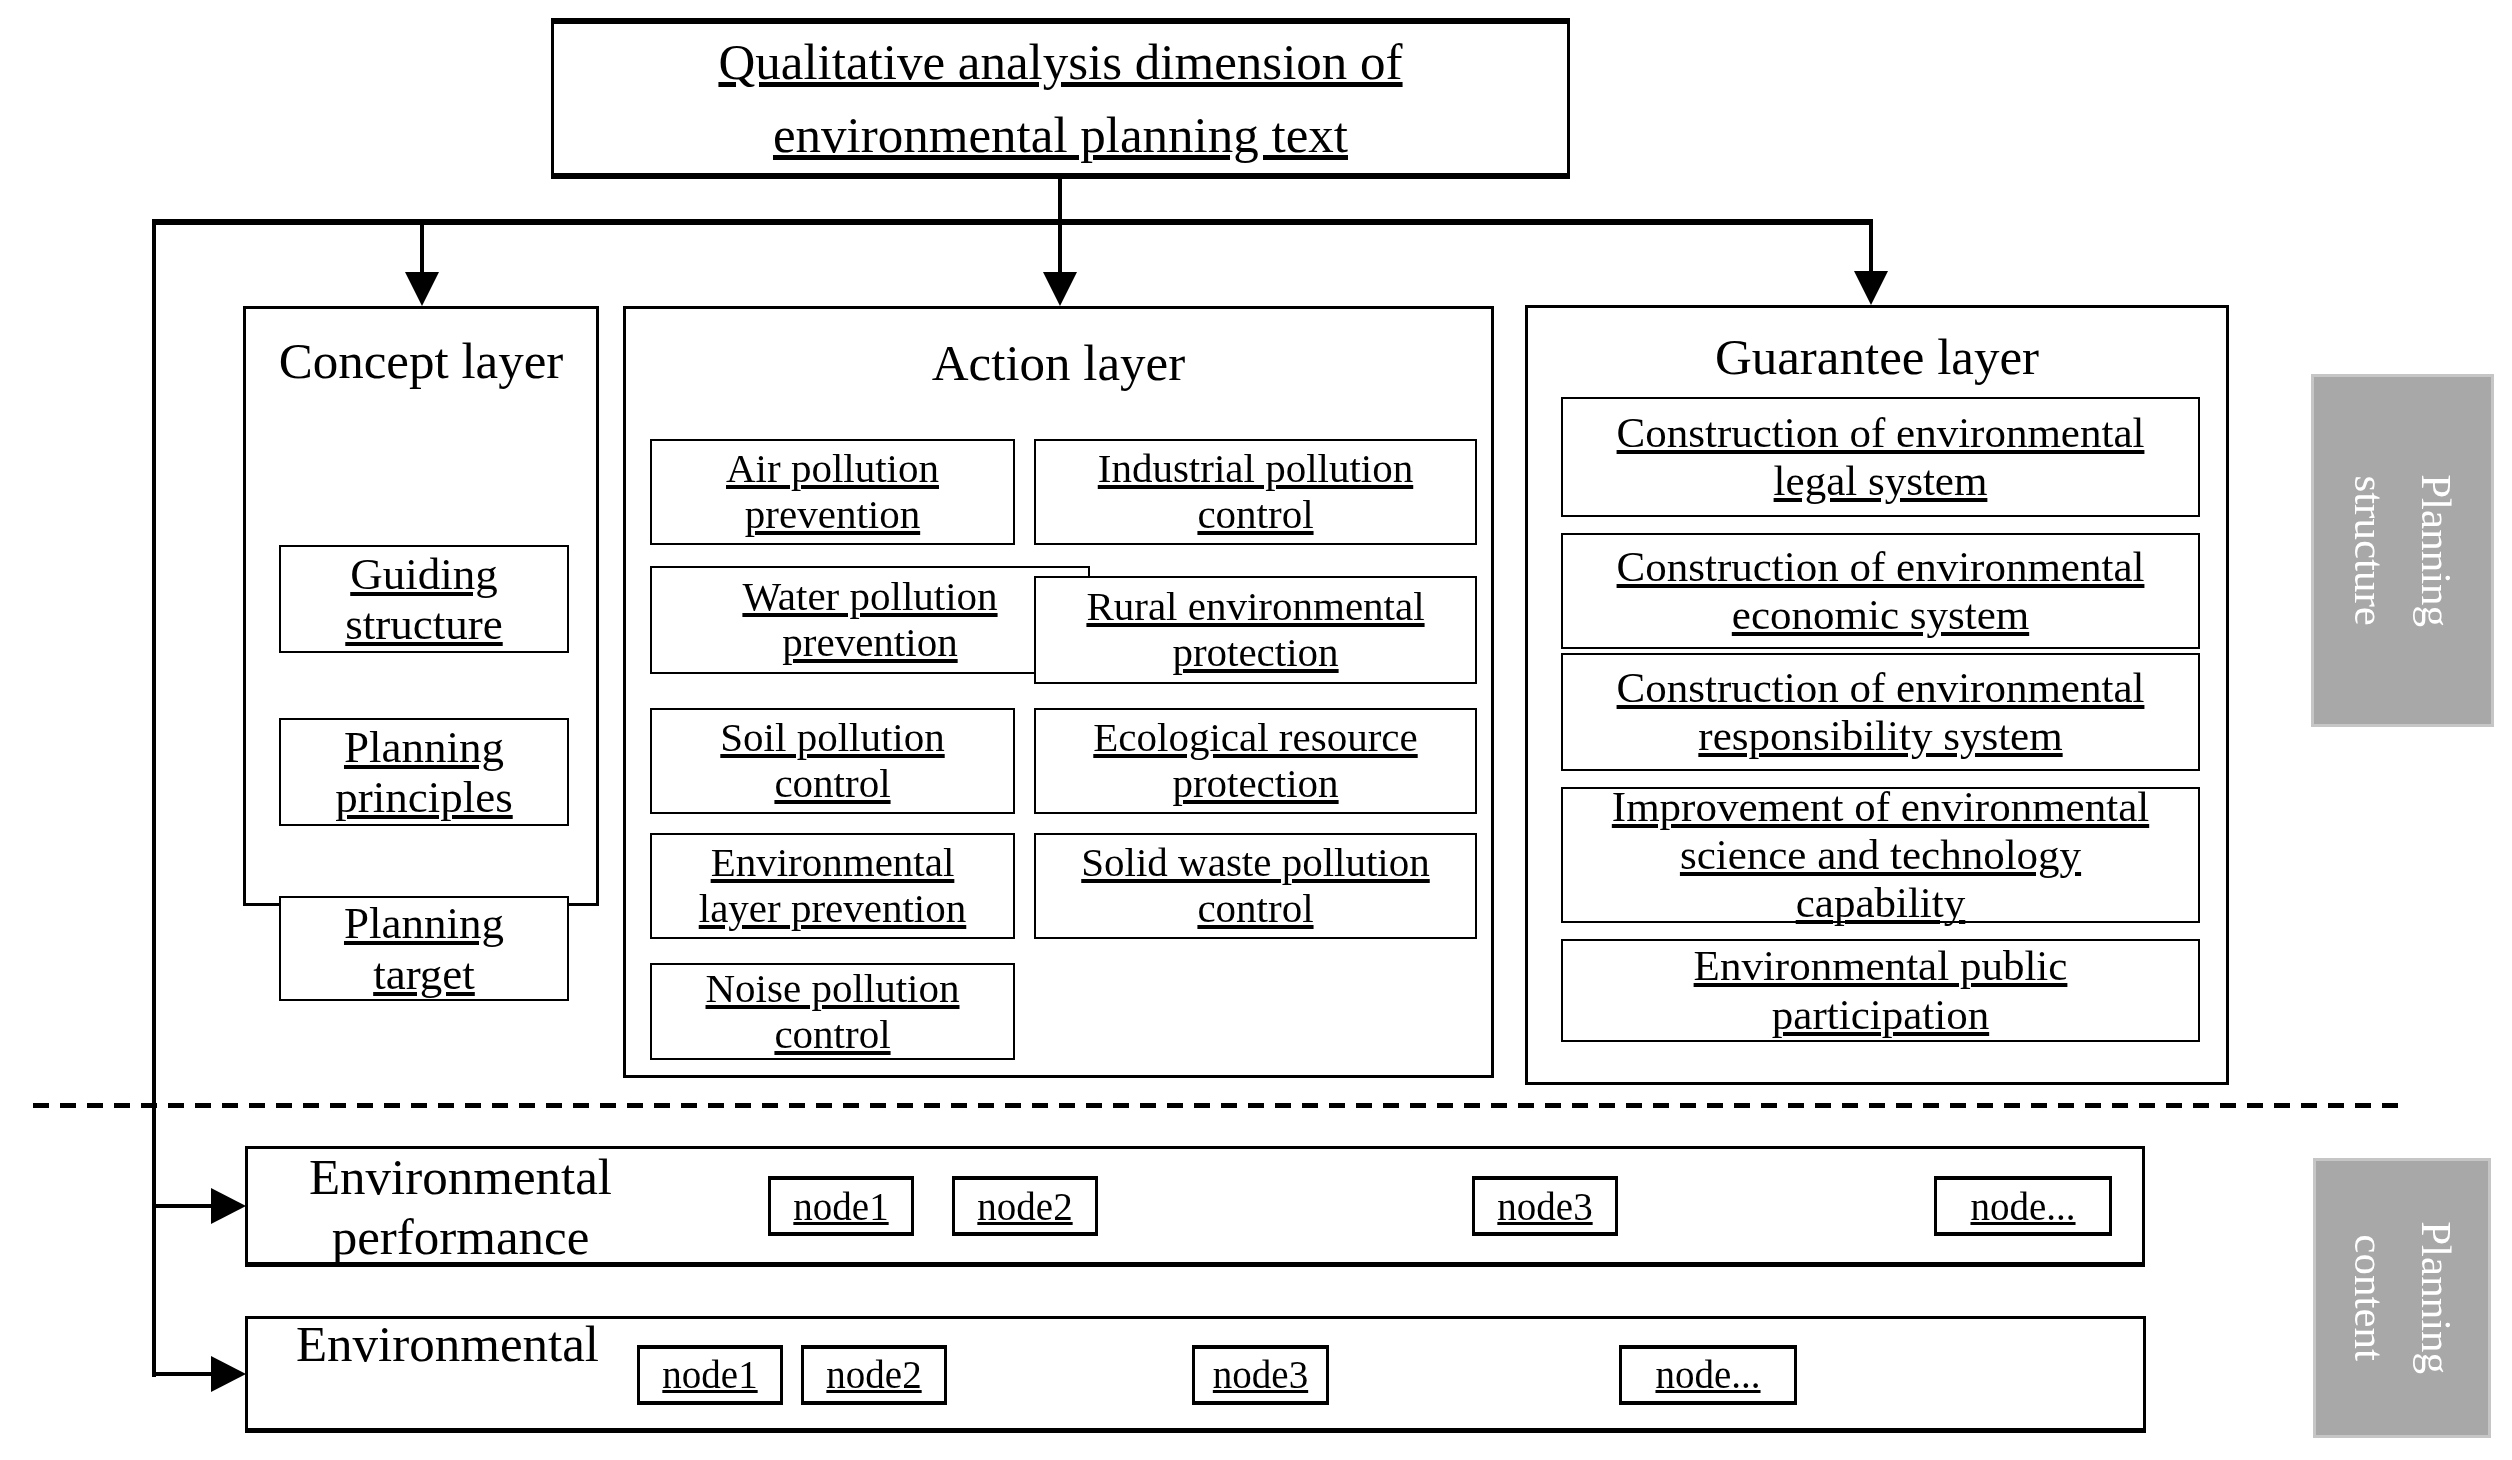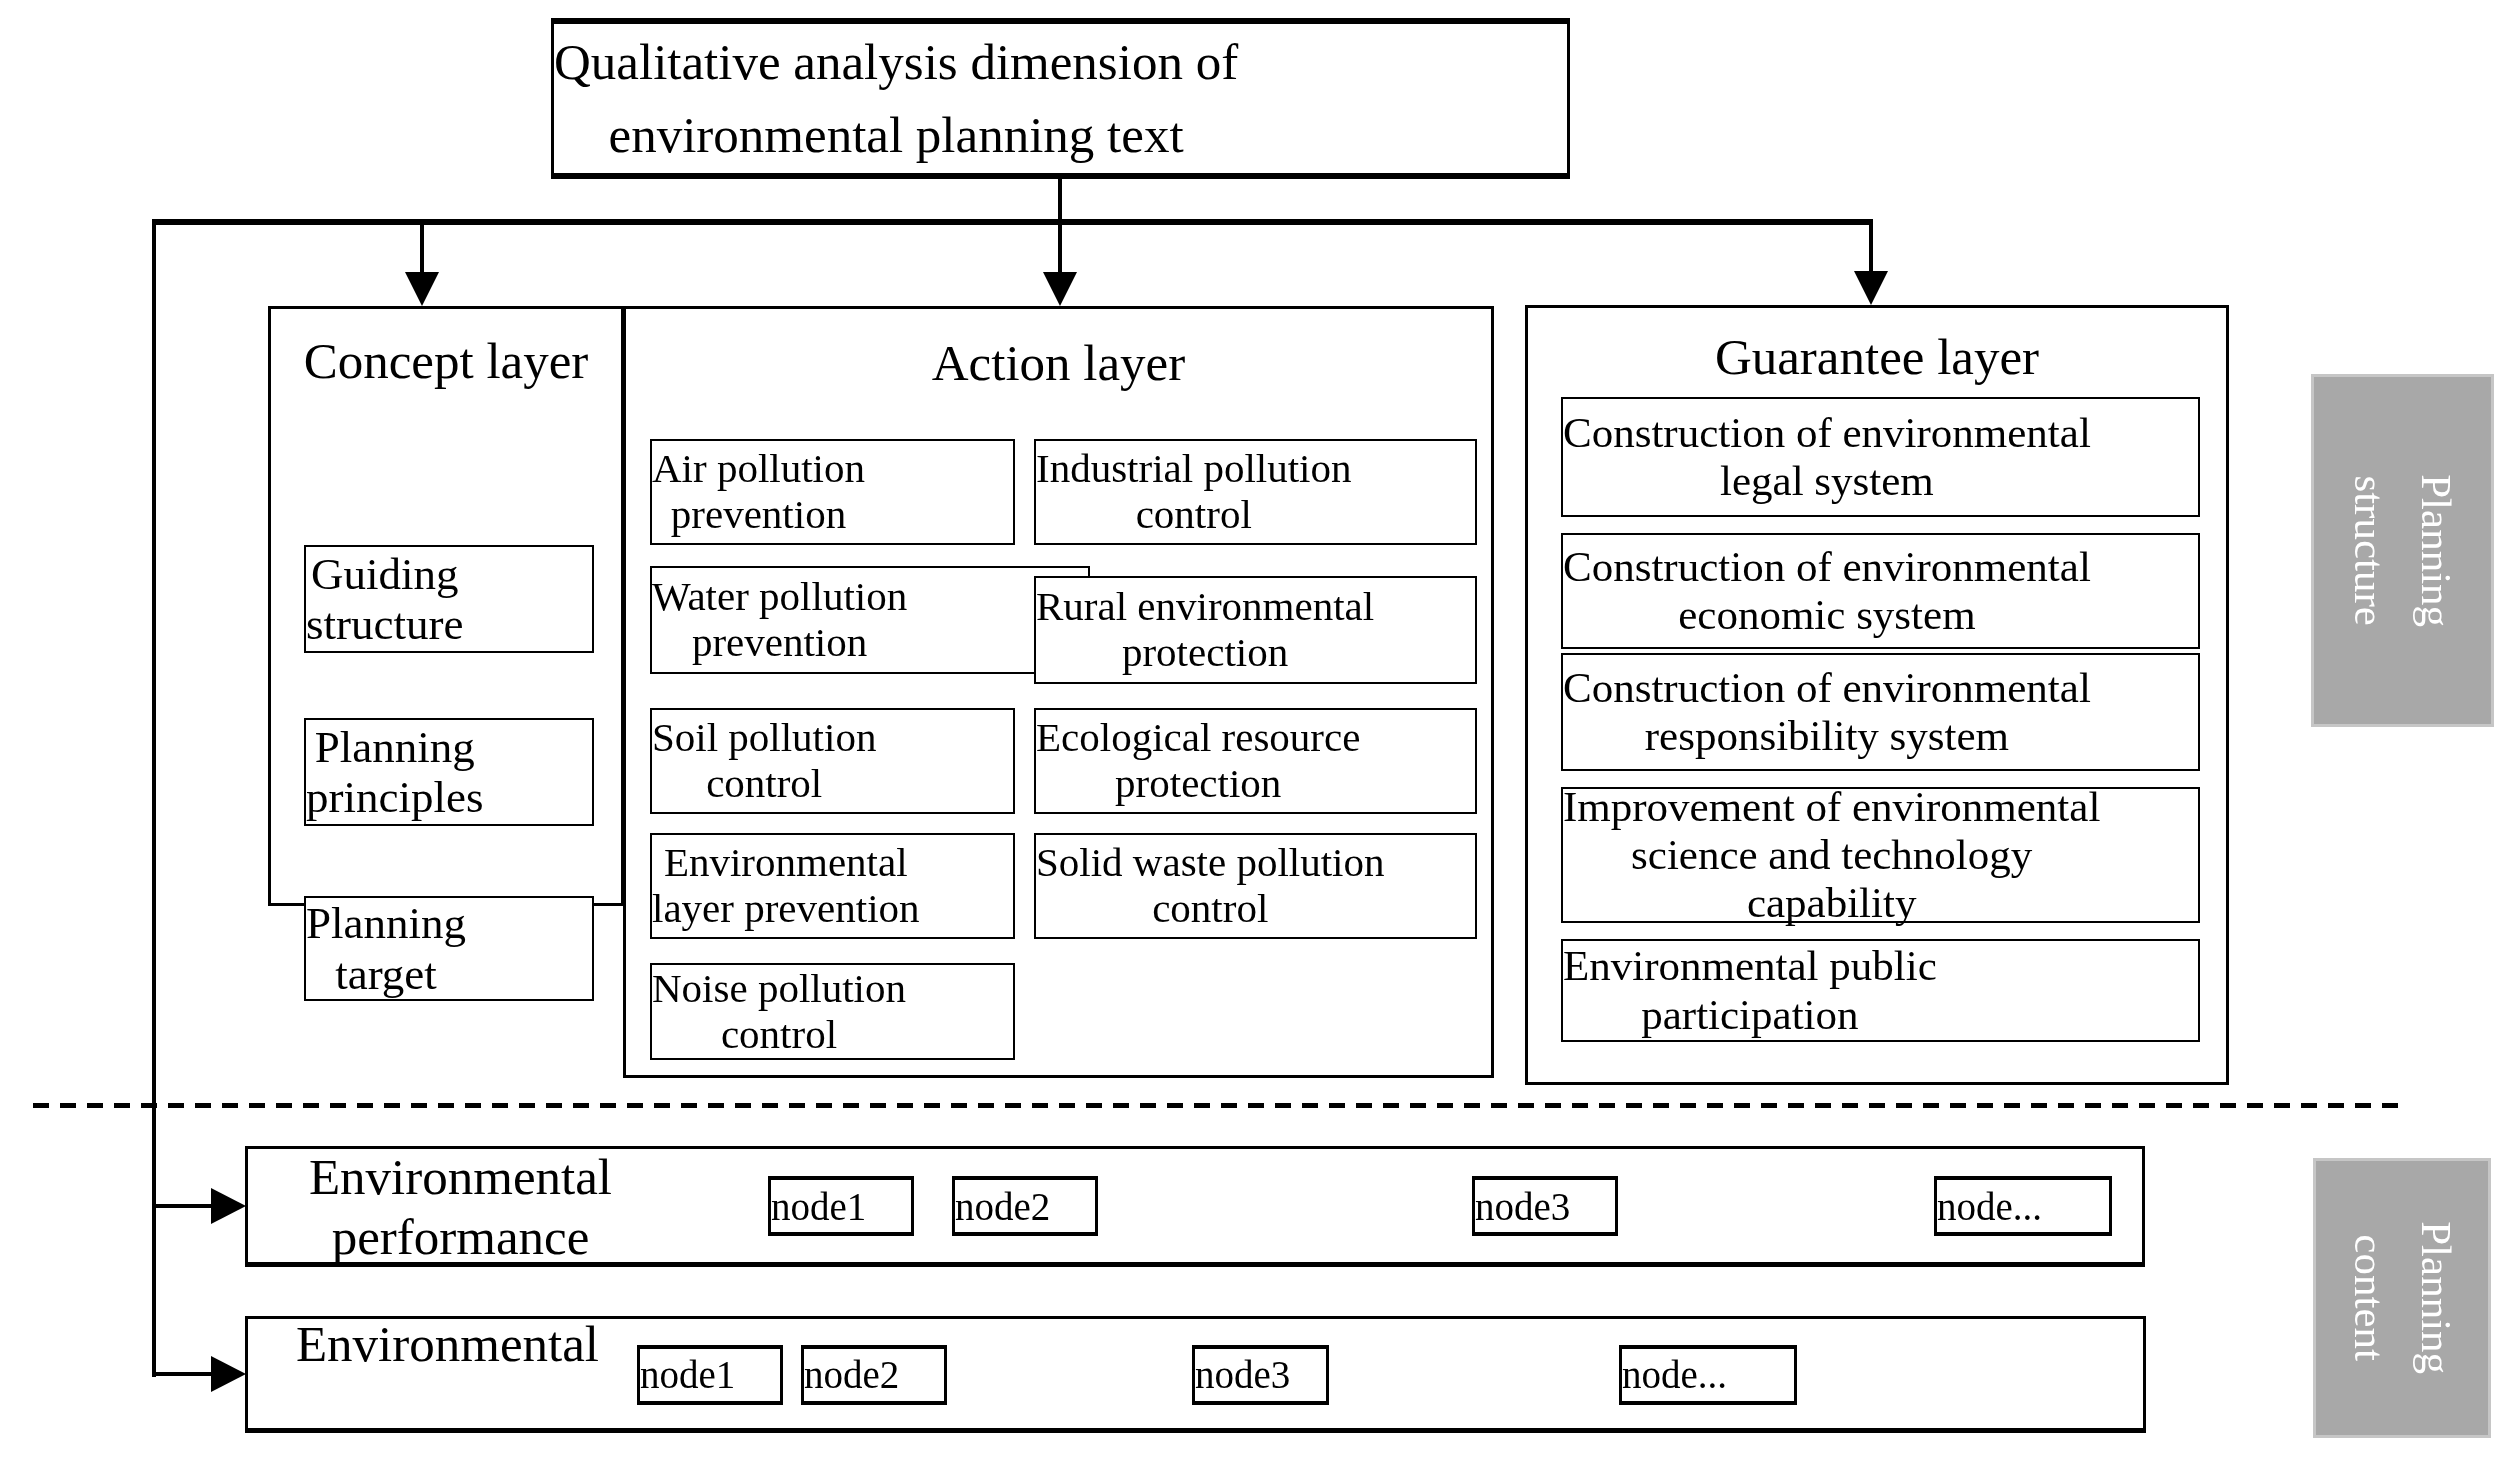--- a/index.html
+++ b/index.html
@@ -1,21 +1,21 @@
 <!DOCTYPE html>
 <html style="font-size:9.7px"><head>
 <meta charset="utf-8">
 <style>
   html,body{margin:0;padding:0;background:#ffffff;}
   .canvas{
     position:relative;width:2512px;height:1461px;background:#ffffff;
     font-family:"Liberation Serif","DejaVu Serif",serif;color:#000;overflow:hidden;
   }
   .box{position:absolute;background:#fff;border:3px solid #000;box-sizing:border-box;}
-  .center{display:flex;align-items:center;justify-content:flex-start;text-align:center;}
+  .center{display:flex;align-items:center;justify-content:center;text-align:center;text-decoration:underline;}
   .titlebox{border:3.7px solid #000;border-top-width:6px;border-bottom-width:6px;
     font-size:51px;line-height:1.42;}
   .layerbox{border-width:3px;}
   .layerheader{position:absolute;left:0;right:0;text-align:center;font-size:51px;line-height:1.1;}
   .innerbox{border-width:2.4px;font-size:45px;line-height:1.12;}
   .innerbox.sm{font-size:41px;}
   .innerbox.g{font-size:43px;}
   .rowbox{border-width:3.7px;border-bottom-width:5.5px;}
   .rowlabel{position:absolute;text-align:center;font-size:51px;line-height:1.18;}
   .nodebox{border:3px solid #000;border-top-width:4.3px;border-bottom-width:4.3px;
@@ -58,21 +58,21 @@
   <div class="arrow-down" style="left:1854px;top:271px;"></div>
 
   <div class="hline" style="left:152px;top:1204px;width:64px;height:4.3px;"></div>
   <div class="arrow-right" style="left:211px;top:1188px;"></div>
 
   <div class="hline" style="left:152px;top:1372px;width:64px;height:4.3px;"></div>
   <div class="arrow-right" style="left:211px;top:1356px;"></div>
 
   <div class="dashline" style="left:33px;top:1103px;width:2373px;"></div>
 
-  <div class="box layerbox" style="left:243px;top:306px;width:356px;height:600px;margin-left:25px;">
+  <div class="box layerbox" style="left:243px;top:306px;width:356px;height:600px;">
     <div class="layerheader" style="top:24px;">Concept layer</div>
     <div class="box innerbox center" style="left:33px;top:236px;width:290px;height:108px;">
       <div>
           <span class="line1">Guiding</span>
           <span class="line2">structure</span>
         </div>
     </div>
     <div class="box innerbox center" style="left:33px;top:409px;width:290px;height:108px;">
       <div>
           <span class="line1">Planning</span>

